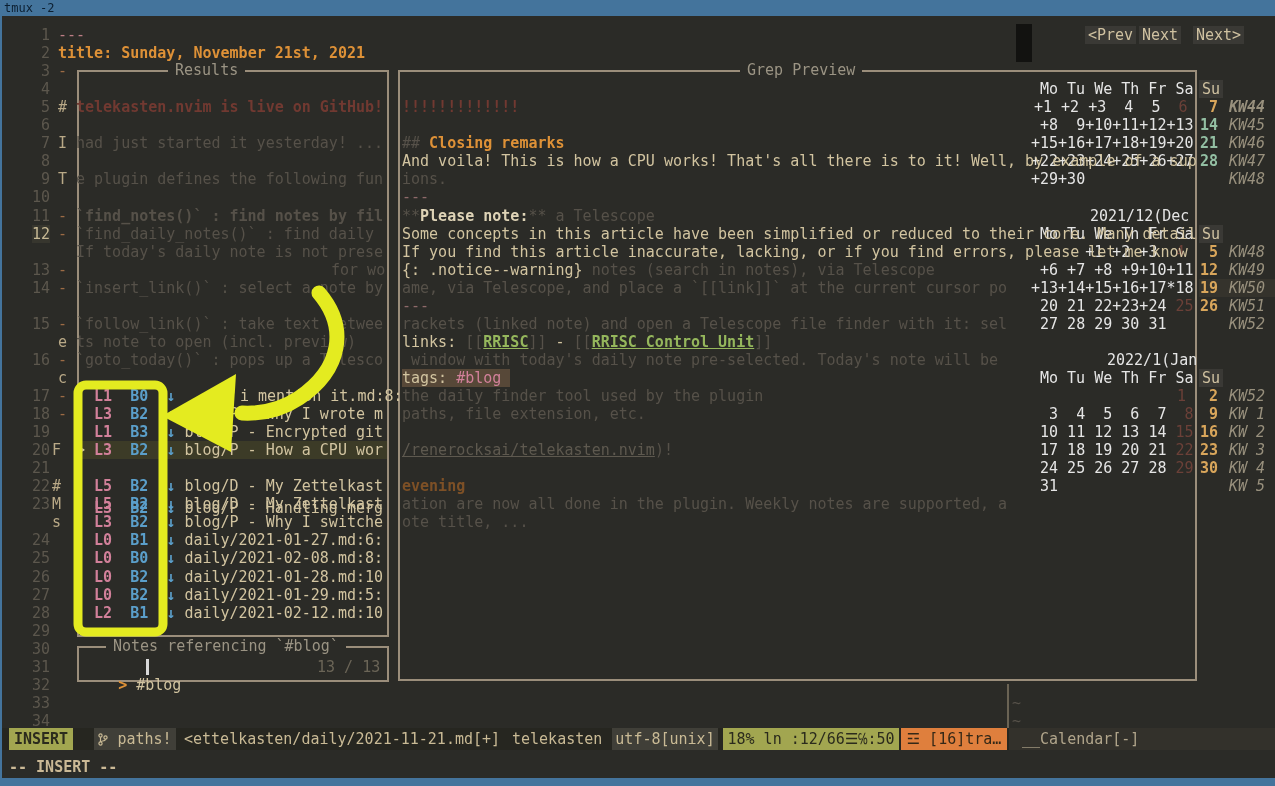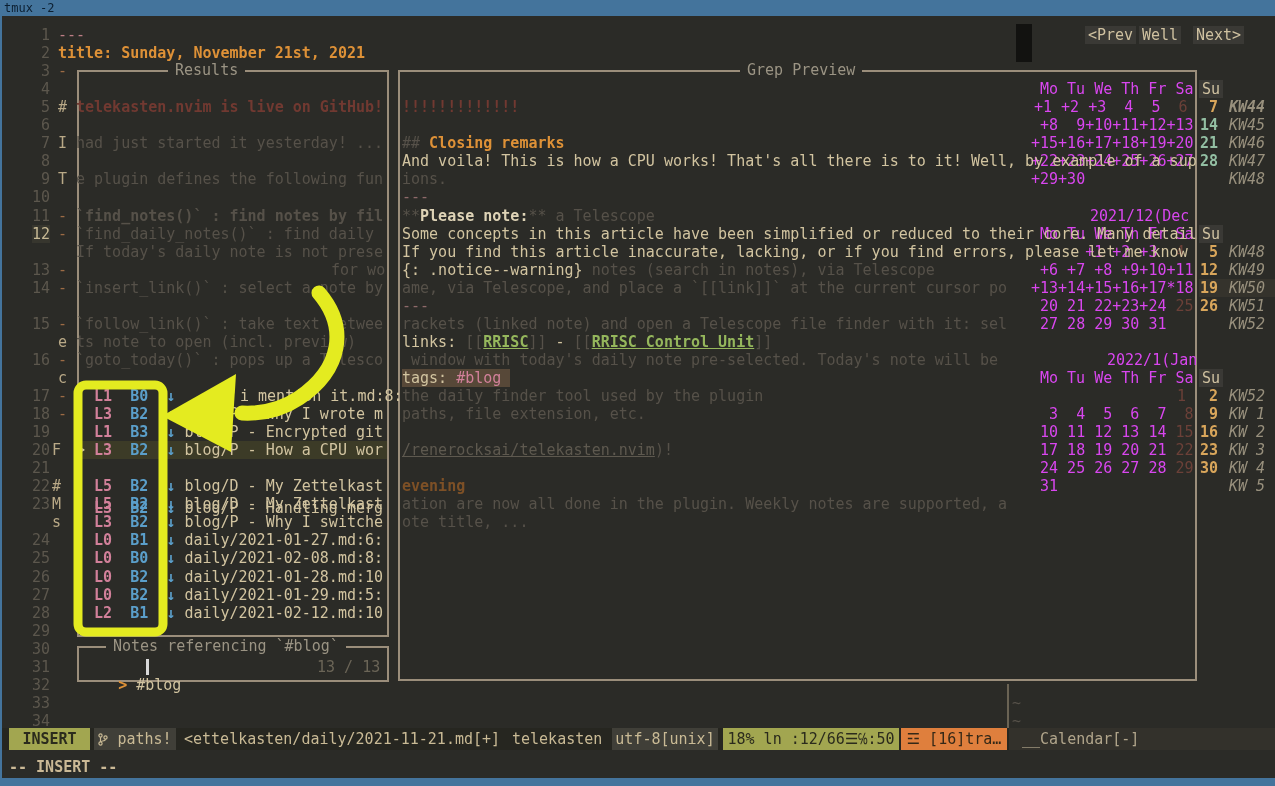--- a/index.html
+++ b/index.html
@@ -18,21 +18,21 @@
   .c-orange{color:#de9137;font-weight:bold}.c-rose{color:#bd7e86}.c-rosedim{color:#8f6a6a}
   .c-link{color:#95b75c;font-weight:bold;text-decoration:underline}
   .c-dimlink{color:#5e594f;text-decoration:underline}
   .c-dimorange{color:#7d5026;font-weight:bold}
   .c-pink{color:#d2809a;font-weight:bold}.c-blue{color:#5b9fca;font-weight:bold}
   .c-tagpink{color:#d2809a}
   .c-gl{color:#b9a987}.c-dash{color:#9c6b45}
   .c-num{color:#5c574d}.c-numhl{color:#c7b994;background:#37362e}
   .c-amber{color:#d9a65b;font-weight:bold}.c-teal{color:#93bfa3;font-weight:bold}
   .c-kw{color:#98907d;font-style:italic}
-  .c-calghost{color:#d946ef}.c-calred{color:#6b4038}
+  .c-calghost{color:#e5e5e5}.c-calred{color:#6b4038}
   .chip{background:#3a3935;color:#cfc1a0;padding:0 3px;}
   .hl-line{background:#574838;}
   .sel-row{position:absolute;background:#3c3b27;}
   .sl{position:absolute;top:728px;height:22px;line-height:22px;}
   .annot{position:absolute;left:10px;top:244px;z-index:50;color:#e4eb20;
          font-family:"DejaVu Sans",sans-serif;font-weight:bold;font-size:31px;line-height:37px;
          text-shadow:0 2px 5px rgba(0,0,0,.55);letter-spacing:-1px;}
   svg.overlay{position:absolute;left:0;top:0;z-index:49;pointer-events:none;}
   .cursorblk{position:absolute;width:3px;height:16px;background:#d9d9d9;}
 </style>
@@ -43,21 +43,21 @@
 
   <div class="tmuxbar">
     <span>tmux -2</span>
   </div>
   <div class="bluestrip-l"></div>
   <div class="bluestrip-b"></div>
 
   <div class="abs" style="left:1016px;top:24px;width:16px;height:38px;background:#121210;"></div>
 
   <div class="abs mono chip" style="left:1085px;top:26px;line-height:18px;">&lt;Prev</div>
-  <div class="abs mono chip" style="left:1139px;top:26px;line-height:18px;">Well</div>
+  <div class="abs mono chip" style="left:1139px;top:26px;line-height:18px;">Next</div>
   <div class="abs mono chip" style="left:1193px;top:26px;line-height:18px;">Next&gt;</div>
 
   <div class="win" style="left:77px;top:70px;width:312px;height:567px;"></div>
   <div class="wtitle mono" style="left:168px;top:62px;">Results</div>
 
   <div class="win" style="left:398px;top:70px;width:799px;height:611px;"></div>
   <div class="wtitle mono" style="left:740px;top:62px;">Grep Preview</div>
 
   <div class="win" style="left:77px;top:646px;width:312px;height:36px;"></div>
   <div class="wtitle mono" style="left:106px;top:638px;">Notes referencing `#blog`</div>
@@ -224,21 +224,21 @@
       <div class="abs mono" style="left: 1012px; top: 712px;"><span class="c-dim">~</span></div>
     </div>
 
   <div class="abs mono" style="left:82px;top:658px;">
     <span class="c-orange">&gt;</span><span> </span><span class="c-tan">#blog</span>
   </div>
   <div class="cursorblk" style="left:146px;top:659px;"></div>
   <div class="abs mono" style="left:317px;top:658px;color:#6b6557;">13 / 13</div>
 
   <div class="sl" style="left:2px;width:1273px;background:#262620;"></div>
-  <div class="sl mono" style="left:9px;width:81px;background:#a2a650;color:#2b2b1d;font-weight:bold;text-align:center;">INSERT</div>
+  <div class="sl mono" style="left:9px;width:64px;background:#a2a650;color:#2b2b1d;font-weight:bold;text-align:center;">INSERT</div>
   <div class="sl mono" style="left:94px;width:82px;background:#403f38;color:#c9ba95;text-align:center;">
     <span><svg width="10" height="13" viewBox="0 0 10 13" style="vertical-align:-2px">
           <circle cx="2.5" cy="2.5" r="1.6" fill="none" stroke="#c9ba95" stroke-width="1.2"></circle>
           <circle cx="2.5" cy="10.5" r="1.6" fill="none" stroke="#c9ba95" stroke-width="1.2"></circle>
           <circle cx="7.5" cy="4.5" r="1.6" fill="none" stroke="#c9ba95" stroke-width="1.2"></circle>
           <path d="M2.5 4.2 V 8.9 M7.5 6.2 C7.5 8.5 2.5 7.5 2.5 9" fill="none" stroke="#c9ba95" stroke-width="1.2"></path>
         </svg></span>
     <span>paths!</span>
   </div>
   <div class="sl mono" style="left:184px;color:#c9ba95;">&lt;ettelkasten/daily/2021-11-21.md[+]</div>

